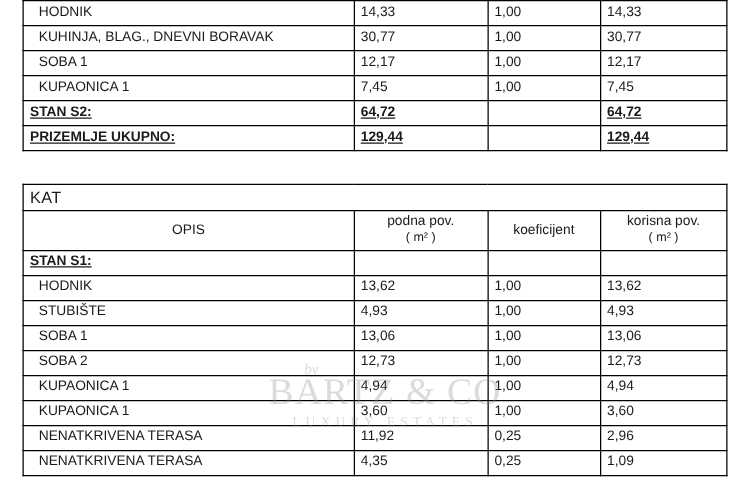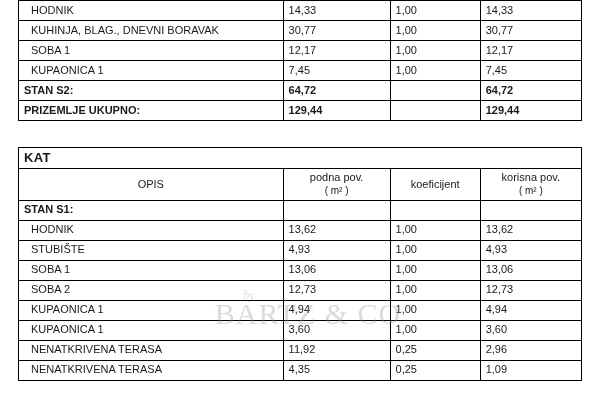--- a/index.html
+++ b/index.html
@@ -36,30 +36,30 @@
     height: 15px;
     vertical-align: middle;
     background: #fff;
   }
   .c-desc { width: 47%; text-align: left; }
   .c-num  { width: 19%; text-align: center; }
   .c-coef { width: 16%; text-align: center; }
   .c-use  { width: 18%; text-align: center; }
 
   .bold td { font-weight: bold; }
-  .bold { font-weight: bold; }
+  .bold { font-weight: bold; text-decoration: underline; }
 
   .spacer {
     height: 26px;
   }
 
   
   .section-head td {
     height: 30px;
-    font-weight: bold;
+    font-weight: normal;
     font-size: 13px;
     padding-left: 10px;
     letter-spacing: 0.3px;
   }
 
   .head-row td {
     height: 38px;
     text-align: center;
     font-weight: normal;
     font-size: 11px;
@@ -240,15 +240,16 @@
           <td>4,35</td>
           <td>0,25</td>
           <td>1,09</td>
         </tr>
       </tbody>
   </table>
 
   <div class="watermark">
     <span class="by">by</span>
     <span class="brand">BARTZ &amp; CO</span>
+    <span class="sub">LUXURY ESTATES</span>
   </div>
 
 </div>
 
 </body></html>

